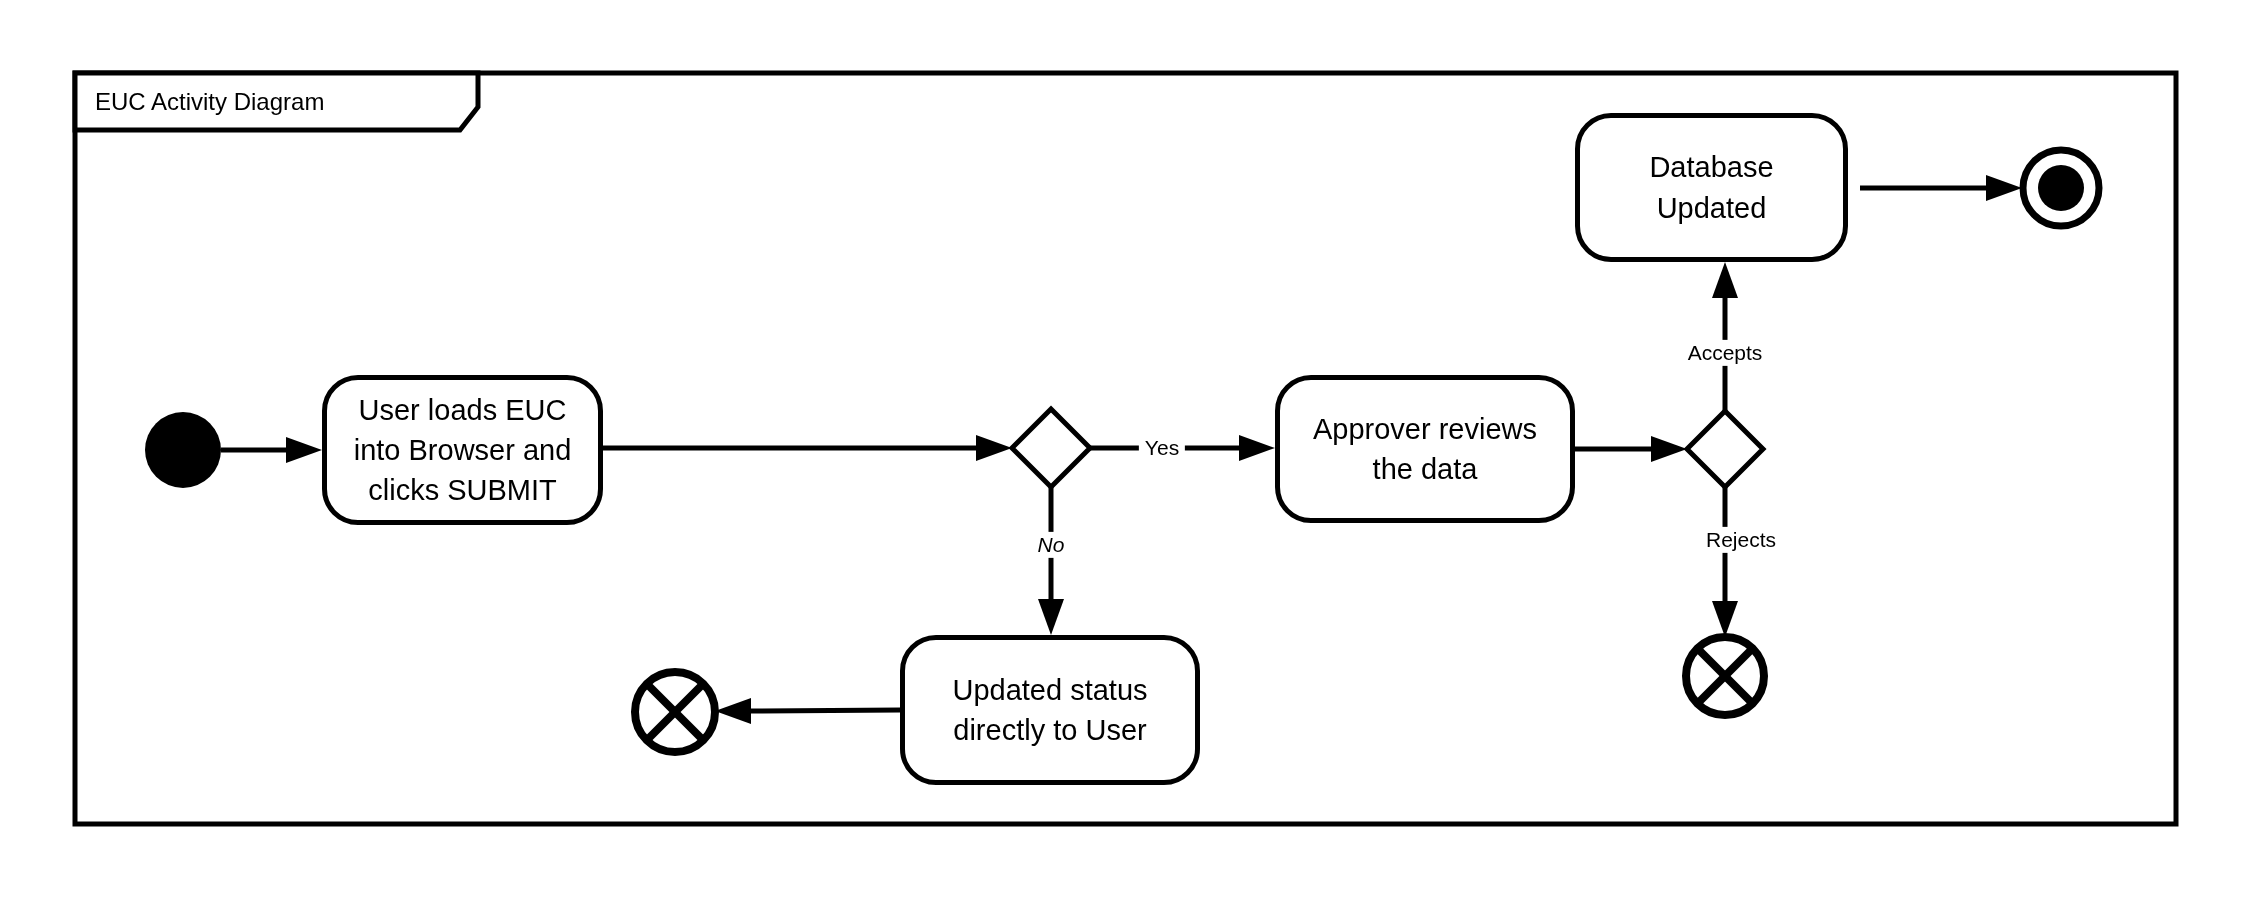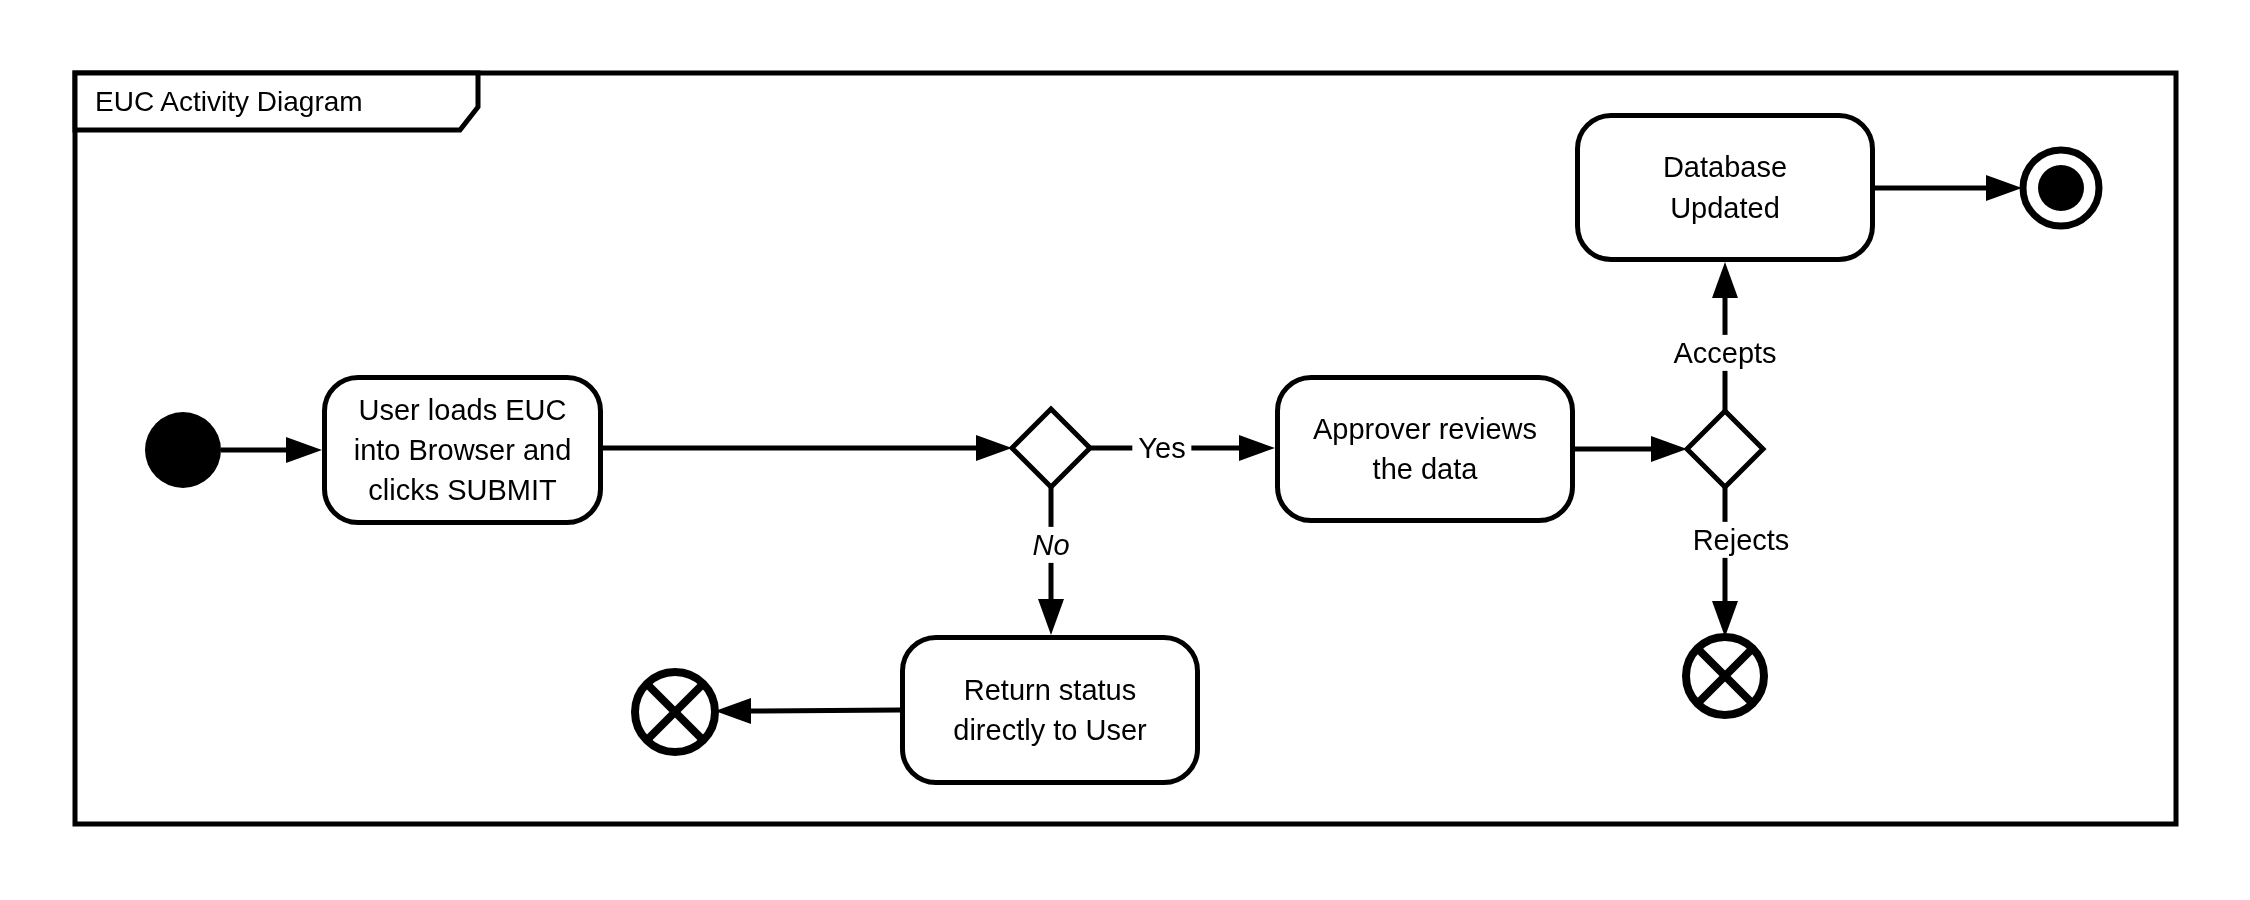--- a/index.html
+++ b/index.html
@@ -9,45 +9,45 @@
     height: 900px;
     background: #ffffff;
     font-family: "Liberation Sans", sans-serif;
     color: #000000;
   }
   .canvas svg { position: absolute; left: 0; top: 0; }
   .frame-title {
     position: absolute;
     left: 95px; top: 73px; height: 57px;
     display: flex; align-items: center;
-    font-size: 28px;
+    font-size: 24px;
     white-space: nowrap;
   }
   .node {
     position: absolute;
     box-sizing: border-box;
     border: 5px solid #000000;
     border-radius: 36px;
     background: #ffffff;
     display: flex; align-items: center; justify-content: center;
     text-align: center;
     font-size: 29px;
     line-height: 1.38;
     white-space: pre-line;
   }
   .node-load   { left: 322px;  top: 375px; width: 281px; height: 150px; }
   .node-appr   { left: 1275px; top: 375px; width: 300px; height: 148px; }
-  .node-db     { left: 1575px; top: 113px; width: 300px; height: 149px; }
+  .node-db     { left: 1575px; top: 113px; width: 273px; height: 149px; }
   .node-return { left: 900px;  top: 635px; width: 300px; height: 150px; }
   .edge-label {
     position: absolute;
     transform: translate(-50%, -50%);
     background: #ffffff;
     padding: 0 6px;
-    font-size: 29px;
+    font-size: 21px;
     line-height: 1.25;
     text-align: center;
     white-space: pre-line;
   }
   .lbl-dq      { left: 800px;  top: 446px; }
   .lbl-yes     { left: 1162px; top: 448px; }
   .lbl-no      { left: 1051px; top: 545px; font-style: italic; }
   .lbl-accepts { left: 1725px; top: 353px; }
   .lbl-rejects { left: 1725px; top: 540px; margin-left: 16px; }
 </style>
@@ -115,21 +115,21 @@
   </div>
   <div class="node node-appr">
     <span>Approver reviews
 the data</span>
   </div>
   <div class="node node-db">
     <span>Database
 Updated</span>
   </div>
   <div class="node node-return">
-    <span>Return status
+    <span>Updated status
 directly to User</span>
   </div>
 
   <div class="edge-label lbl-yes">Yes</div>
   <div class="edge-label lbl-no">No</div>
   <div class="edge-label lbl-accepts">Accepts</div>
   <div class="edge-label lbl-rejects">Rejects</div>
 
 </div>
 

